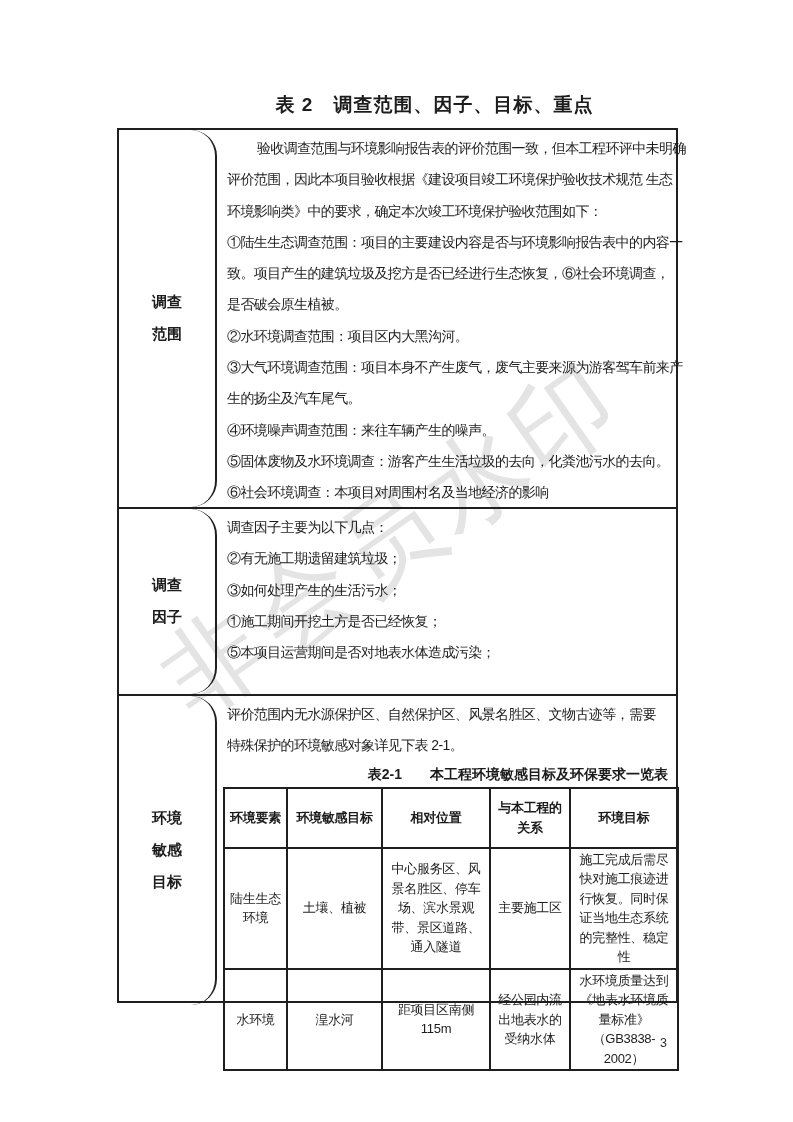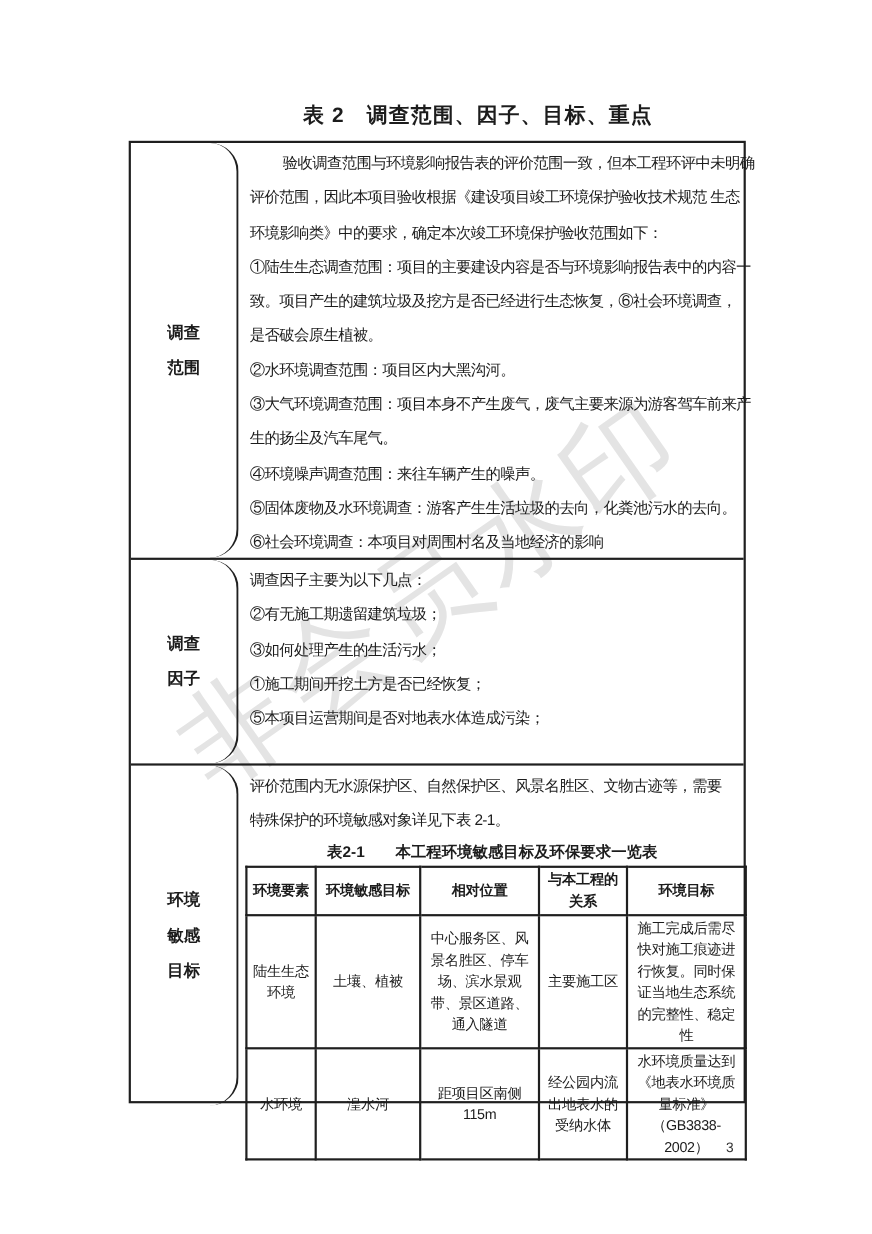--- a/index.html
+++ b/index.html
@@ -26,31 +26,31 @@
   .o-row-2 { top:377px; height:187px; border-top:2px solid #1f1f1f; }
   .o-row-3 { top:564px; height:311px; border-top:2px solid #1f1f1f; }
   .label-cell {
     flex:0 0 98px; width:98px; border-right:2px solid #1f1f1f; box-sizing:border-box;
     display:flex; flex-direction:column; align-items:center; justify-content:center;
     gap:13px; font-weight:bold; font-size:15px;border-radius:26px;
   }
   .content-cell { flex:1; padding:3px 8px 16px 10px; box-sizing:border-box; min-width:0; }
   .bline { line-height:31.3px; font-size:14px; letter-spacing:-0.6px; white-space:nowrap; }
   .indent { text-indent:30px; }
-  .sub-title { text-align:center; font-weight:bold; font-size:14px; line-height:20px; margin-top:2px; letter-spacing:0; }
+  .sub-title { text-align:right; font-weight:bold; font-size:14px; line-height:20px; margin-top:2px; letter-spacing:0; }
   table.sub-table {
     border-collapse:collapse; table-layout:fixed; width:454px; margin:3px 0 0 -4px;
   }
   table.sub-table th, table.sub-table td {
     border:2px solid #1f1f1f; text-align:center; vertical-align:middle;
     font-size:13px; line-height:19.5px; padding:1px 3px; letter-spacing:-0.3px;
     overflow:hidden;
   }
   table.sub-table th { font-size:13px; font-weight:bold; }
-  .st-head { height:44px; }
+  .st-head { height:60px; }
   .st-row-a { height:96px; }
   .st-row-b { height:84px; }
   .page-num { position:absolute; left:660px; top:1036px; font-size:12.5px; color:#333; z-index:1; }
 </style>
 </head>
 <body>
 
 <div class="page">
 
   <div class="watermark" style="color: rgb(228, 228, 228);">非会员水印</div>

